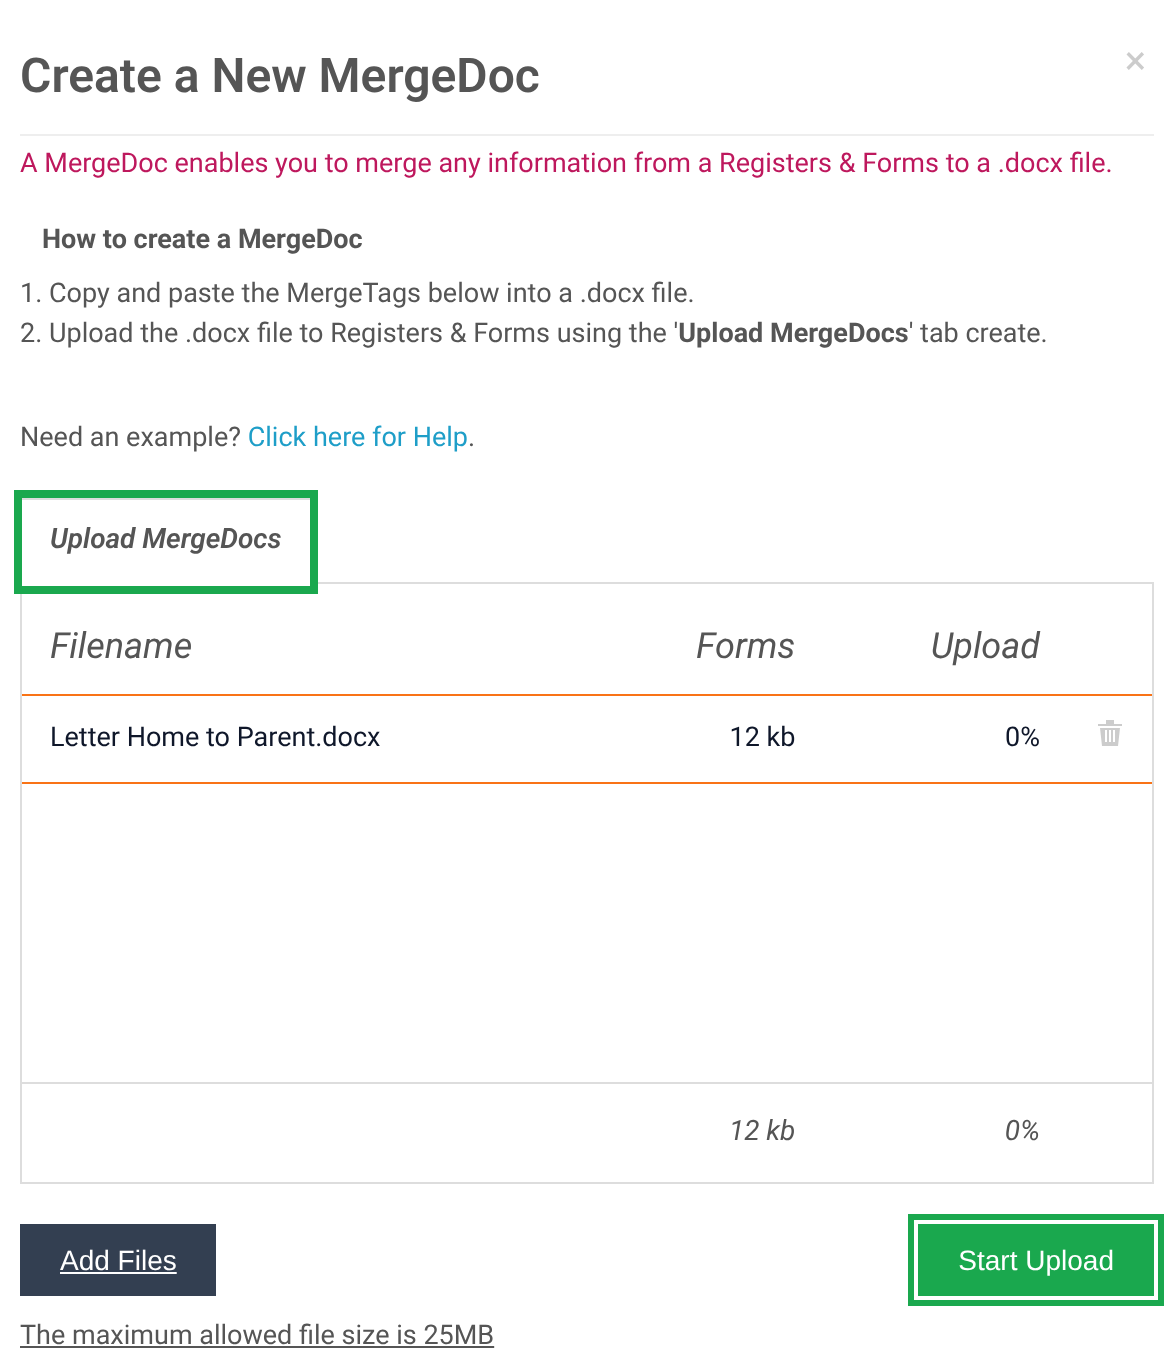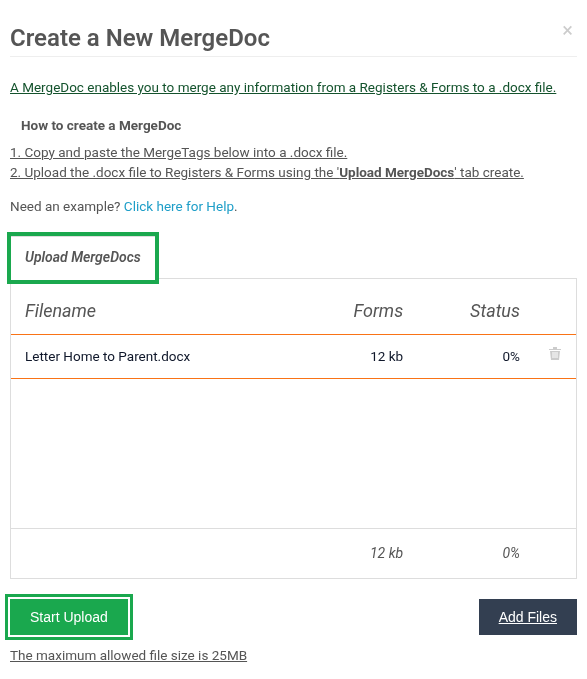--- a/index.html
+++ b/index.html
@@ -10,33 +10,33 @@
       background: #fff;
       color: #555;
       font-size: 14px;
       line-height: 1.5;
     }
     .dialog { padding: 10px 10px 10px 10px; }
     .header {
       display: flex;
       justify-content: space-between;
       align-items: flex-start;
-      padding: 10px 0 0;
+      padding: 10px 0 11px;
       border-bottom: 1px solid #eee;
-      margin-bottom: 20px;
+      margin-bottom: 4px;
     }
     .title {
       font-size: 24px;
       font-weight: 600;
       color: #555;
     }
     .close-x { color: #ccc; font-size: 20px; cursor: pointer; line-height: 1; margin-right: 4px;}
-    .intro { color: #14532d; margin-bottom: 18px; font-size: 13.5px; text-decoration: underline; }
+    .intro { color: #be185d; margin-bottom: 18px; font-size: 13.5px; }
     .howto-title { font-weight: bold; color: #555; margin-bottom: 6px; font-size: 13.5px; padding-left: 11px;}
-    .steps { list-style: none; margin-bottom: 14px; text-decoration: underline; }
+    .steps { list-style: none; margin-bottom: 32px; }
     .steps li { font-size: 13.5px; color: #555; }
     .example-line { font-size: 13.5px; margin-bottom: 20px; }
     .link { color: #1e9ec8; cursor: pointer; }
     .bold { font-weight: bold; }
 
     .tabs { display: flex; border-bottom: 1px solid #ddd; }
     .tab {
       padding: 10px 14px;
       font-size: 14px;
       font-style: italic;
@@ -151,21 +151,21 @@
   <div class="tabs">
     <div class="tab active tab-highlight">Upload MergeDocs</div>
   </div>
 
   <div class="upload-panel">
     <table class="file-table">
       <thead>
         <tr>
           <th>Filename</th>
           <th class="size">Forms</th>
-          <th class="status">Status</th>
+          <th class="status">Upload</th>
           <th class="actions"></th>
         </tr>
       </thead>
       <tbody>
         <tr>
           <td>Letter Home to Parent.docx</td>
           <td class="size">12 kb</td>
           <td class="status">0%</td>
           <td class="actions">
             <span class="trash">
@@ -185,22 +185,22 @@
           <td class="filename-foot"></td>
           <td class="size">12 kb</td>
           <td class="status">0%</td>
           <td></td>
         </tr>
       </tfoot>
     </table>
   </div>
 
   <div class="footer-actions">
+    <span class="btn-wrap">
+      <button class="btn btn-dark">Add Files</button>
+    </span>
     <span class="btn-wrap outlined">
       <button class="btn btn-green">Start Upload</button>
     </span>
-    <span class="btn-wrap">
-      <button class="btn btn-dark">Add Files</button>
-    </span>
   </div>
 
   <p class="hint">The maximum allowed file size is 25MB</p>
 </div>
 
 </body></html>

